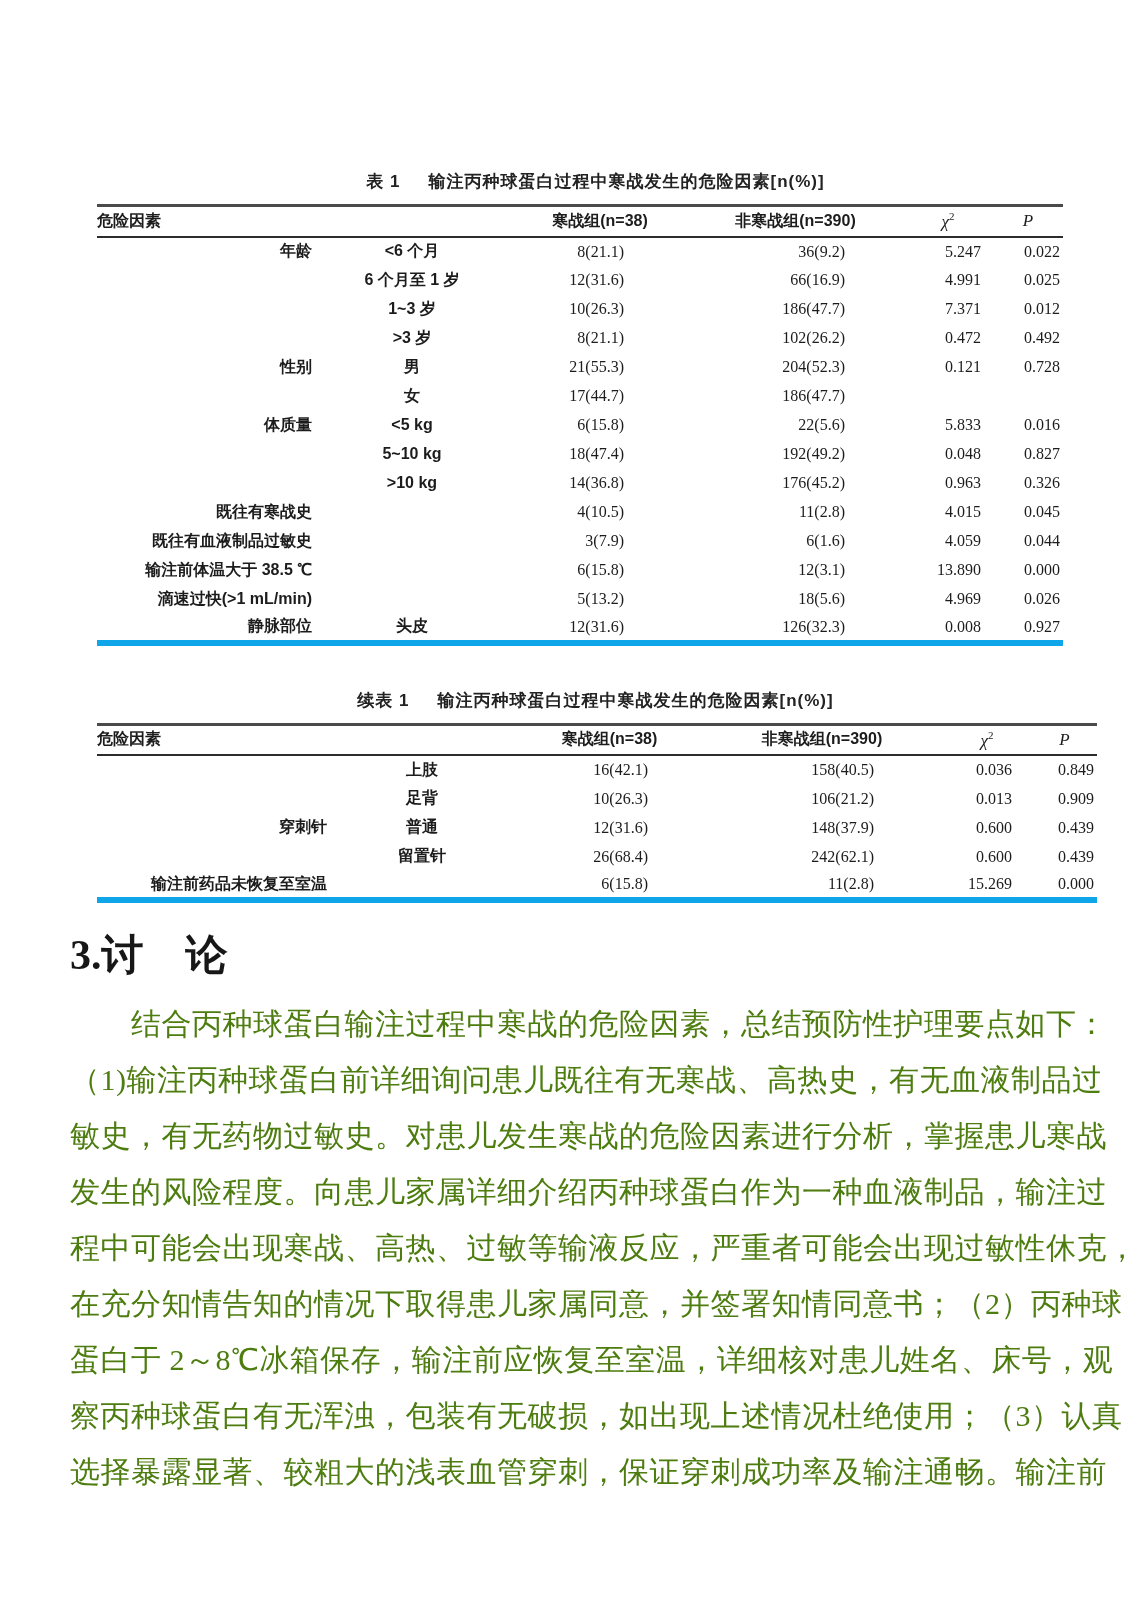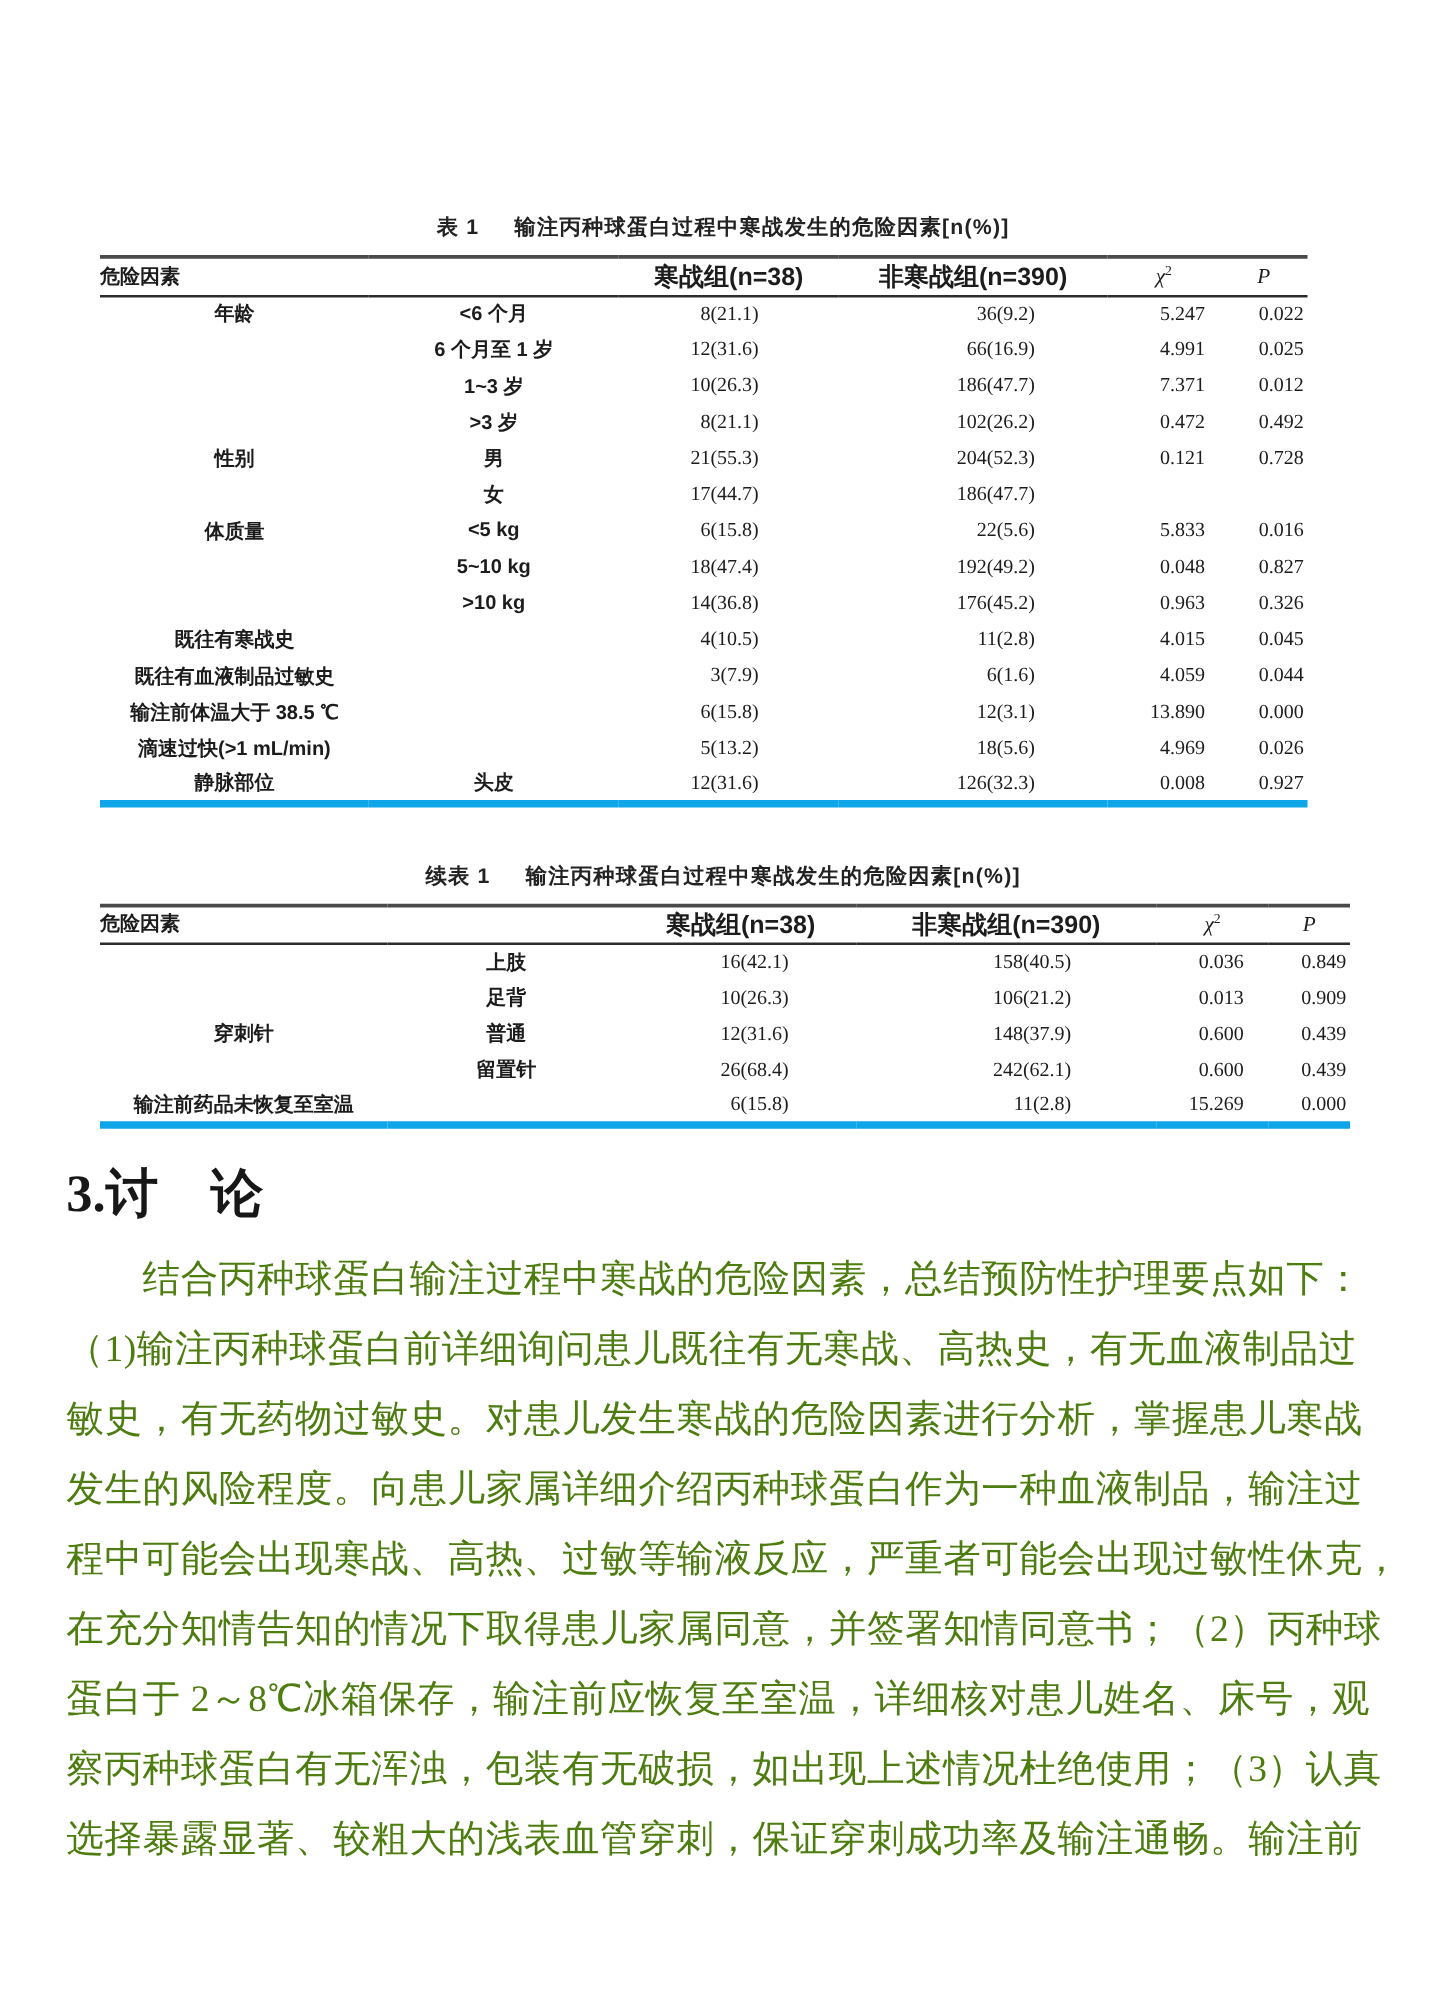--- a/index.html
+++ b/index.html
@@ -8,21 +8,21 @@
     position: relative;
     width: 1145px;
     height: 1600px;
     margin: 0 auto;
     background: #ffffff;
     overflow: hidden;
     color: #1b1b1b;
   }
   .content {
     position: absolute;
-    left: 53px;
+    left: 70px;
     top: 0;
     width: 1024px;
   }
 
   
   .table-block { margin-left: 27px; }
   .table-block.first { margin-top: 170px; }
   .table-block.second { margin-top: 43px; }
   .tbl-caption {
     text-align: center;
@@ -58,34 +58,34 @@
     text-align: left;
     font-family: Liberation Serif, serif;
     font-weight: bold;
     font-size: 16px;
     color: #1c1c1c;
   }
   .h-group {
     text-align: center;
     font-family: "Liberation Sans", sans-serif;
     font-weight: bold;
-    font-size: 20px;
+    font-size: 16px;
     color: #1c1c1c;
   }
   .h-stat {
     text-align: center;
     font-family: "Liberation Serif", serif;
     font-style: italic;
     font-weight: normal;
     font-size: 17px;
     color: #1c1c1c;
   }
   .h-stat sup { font-size: 11px; font-style: normal; }
   td.col-factor {
-    text-align: center;
+    text-align: right;
     font-family: "Liberation Sans", sans-serif;
     font-weight: bold;
     color: #1c1c1c;
   }
   td.col-category {
     text-align: center;
     font-family: "Liberation Sans", sans-serif;
     font-weight: bold;
     color: #1c1c1c;
   }

